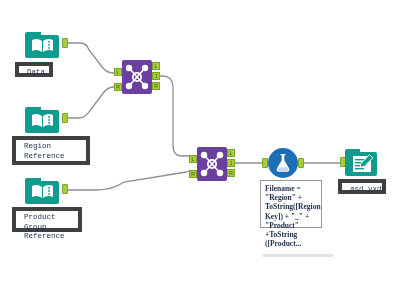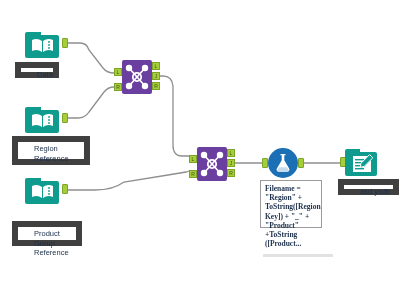--- a/index.html
+++ b/index.html
@@ -50,26 +50,26 @@
   }
   .nub.small {
     width: 6px;
     height: 10px;
     border-radius: 1px;
   }
   
   .label-box {
     position: absolute;
     background: #ffffff;
-    border: 6px solid #404040;
+    border: 4px solid #404040;
     color: #1b2f4b;
     font-size: 7.5px;
     line-height: 9.5px;
-    font-family: Liberation Sans, sans-serif;
-    padding: 2px 16px;
+    font-family: Liberation Mono, monospace;
+    padding: 2px 8px;
     white-space: pre-line;
     box-sizing: border-box;
   }
   
   .annotation {
     position: absolute;
     background: #ffffff;
     border: 1px solid #9a9a9a;
     color: #1b2f4b;
     font-size: 7.5px;
@@ -135,21 +135,21 @@
     <svg class="tool-icon" width="36" height="32" viewBox="0 0 36 32">
       <path d="M2 4 h14 v3 h16 a2 2 0 0 1 2 2 v19 a2 2 0 0 1 -2 2 h-30 a2 2 0 0 1 -2 -2 v-22 a2 2 0 0 1 2 -2 z" fill="#0f9b8e"></path>
       <path d="M7 12 c4 -2 7 -1 10 1 v11 c-3 -2 -6 -3 -10 -1 z" fill="#ffffff"></path>
       <path d="M28 12 c-4 -2 -7 -1 -10 1 v11 c3 -2 6 -3 10 -1 z" fill="#ffffff"></path>
       <circle cx="24" cy="14" r="0.9" fill="#0f9b8e"></circle>
       <circle cx="24" cy="17" r="0.9" fill="#0f9b8e"></circle>
       <circle cx="24" cy="20" r="0.9" fill="#0f9b8e"></circle>
     </svg>
     <div class="nub small" style="left:37px; top:10px;"></div>
   </div>
-  <div class="label-box" style="left:12px; top:207px; width:70px; height:25px;margin-top:14px;">Product Group
+  <div class="label-box" style="left:12px; top:207px; width:70px; height:25px;">Product Group
 Reference</div>
 
   <div class="node" style="left:114px; top:57px; width:44px; height:40px;">
 
     <div class="nub" style="left:0px; top:11px;">L</div>
     <div class="nub" style="left:0px; top:26px;">R</div>
 
     <svg style="position:absolute; left:8px; top:3px;" width="30" height="34" viewBox="0 0 30 34">
       <rect x="0" y="0" width="30" height="34" rx="2" fill="#6b3fa0"></rect>
       <line x1="15" y1="17" x2="7" y2="8" stroke="#ffffff" stroke-width="1.6"></line>
@@ -213,17 +213,17 @@
       <rect x="8" y="10" width="18" height="16" fill="#ffffff"></rect>
       <rect x="10" y="13" width="9" height="1.4" fill="#0f9b8e"></rect>
       <rect x="10" y="16" width="11" height="1.4" fill="#0f9b8e"></rect>
       <rect x="10" y="19" width="7" height="1.4" fill="#0f9b8e"></rect>
       <rect x="10" y="22" width="9" height="1.4" fill="#0f9b8e"></rect>
       <path d="M25 9 l3 3 l-9 9 l-3.4 0.6 l0.6 -3.4 z" fill="#0f9b8e"></path>
       <path d="M25 9 l3 3 l-9 9 l-3.4 0.6 l0.6 -3.4 z" fill="#ffffff" opacity="0"></path>
       <path d="M24.6 8.6 l3.2 3.2 l-8.6 8.6 l-4 0.8 l0.8 -4 z" fill="#0f9b8e" stroke="#ffffff" stroke-width="1"></path>
     </svg>
   </div>
-  <div class="label-box" style="left:338px; top:179px; width:61px; height:15px;">asd.yxdb</div>
+  <div class="label-box" style="left:338px; top:179px; width:48px; height:15px;">asd.yxdb</div>
 
   <div class="scroll-strip" style="left:263px; top:254px; width:70px; height:3px;"></div>
 
 </div>
 
 </body></html>

